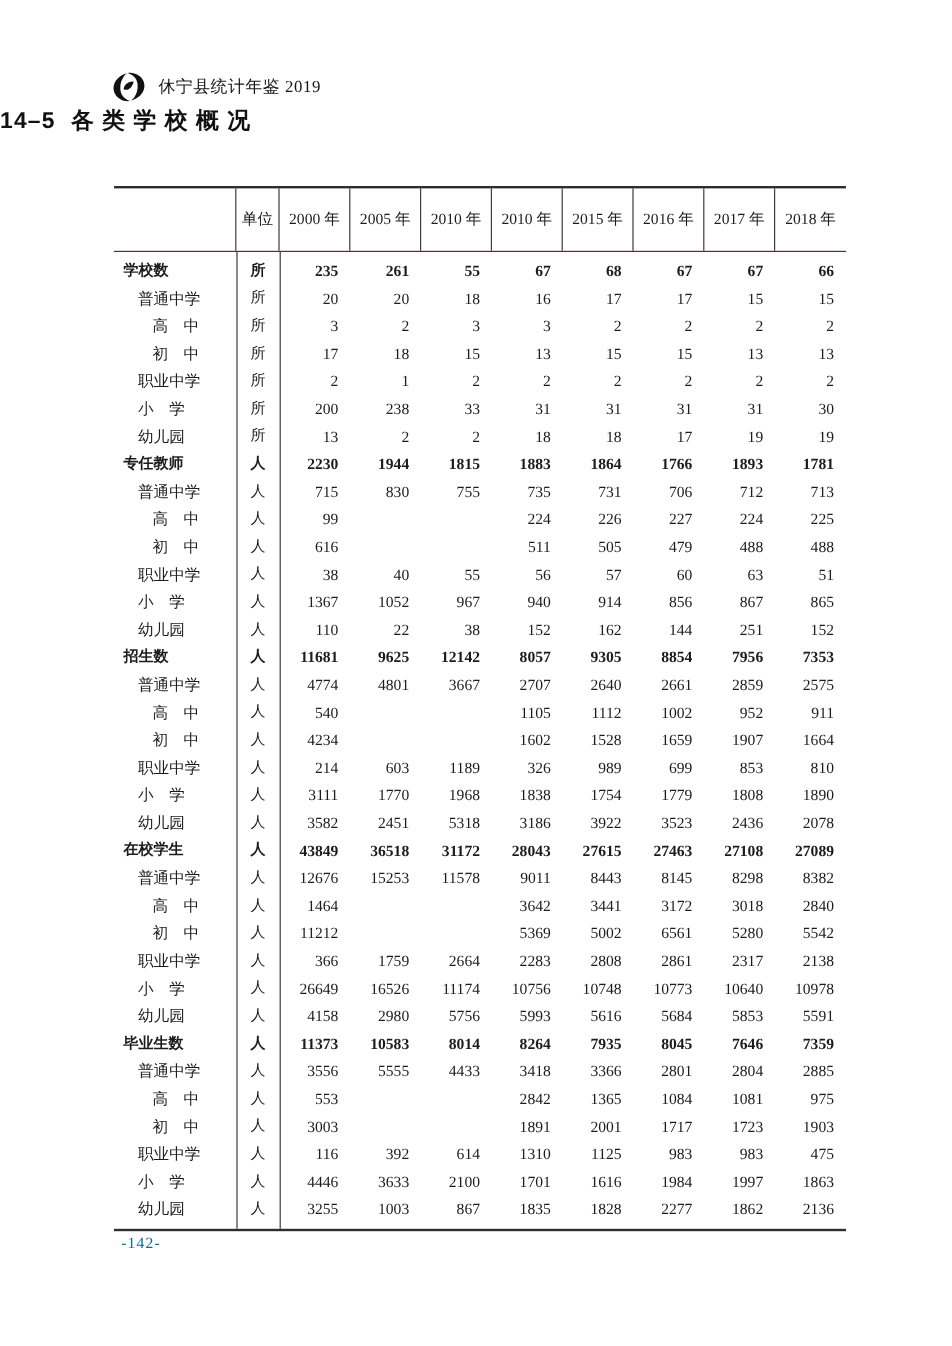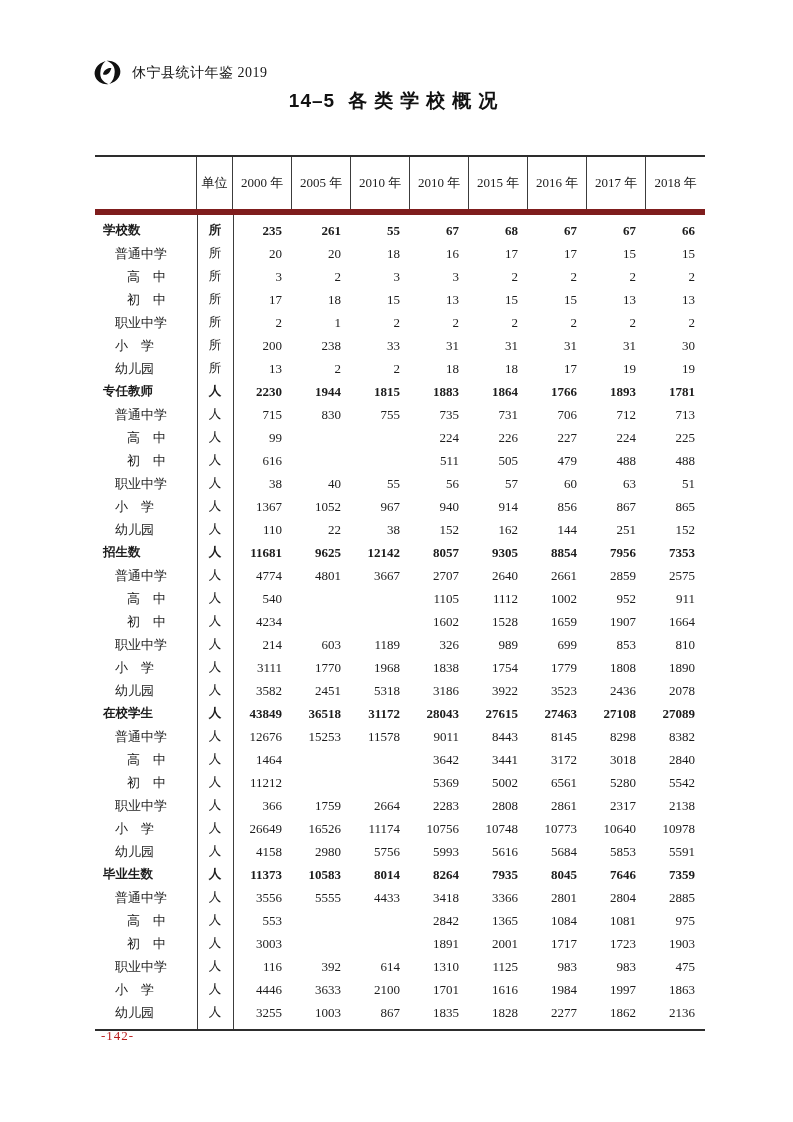--- a/index.html
+++ b/index.html
@@ -17,39 +17,38 @@
   .doc-header{
     position:absolute;left:92px;top:60px;
     display:flex;align-items:center;gap:9px;
   }
   .logo{width:31px;height:25px;display:block;}
   .yearbook-title{font-size:14px;letter-spacing:0.5px;color:#151515;}
 
   
   .page-title{
     position:absolute;top:88px;left:0;width:100%;
-    text-align:center;
     font-family:"Liberation Sans","DejaVu Sans",sans-serif;
     font-weight:700;font-size:19px;color:#111;
     white-space:nowrap;
   }
   .page-title .num{letter-spacing:1px;margin-right:13px;}
   .page-title .txt{letter-spacing:7px;}
 
   
   .stat-table{
     position:absolute;left:95px;top:155px;width:610px;
     border-top:2px solid #2d2d2d;
     border-bottom:2px solid #2d2d2d;
   }
   .thead{
     display:grid;
     grid-template-columns:102px 36px repeat(8,59px);
     height:52px;
-    border-bottom:6px solid #7f1d1d;
+    border-bottom:1px solid #7f1d1d;
   }
   .thead .hcell{
     box-sizing:border-box;
     display:flex;align-items:center;justify-content:center;
     font-size:13px;
     border-right:1px solid #3c3c3c;
     white-space:nowrap;
   }
   .thead .hcell:last-child{border-right:none;}
 
@@ -71,21 +70,21 @@
   .value-cell{text-align:right;padding-right:10px;}
   .trow.bold{font-weight:700;}
   .trow.bold .label-cell{
     font-family:Liberation Serif, serif;
     font-size:12.5px;
   }
 
   
   .page-footer{
     position:absolute;left:101px;top:1028px;
-    font-size:13px;letter-spacing:1px;color:#b91c1c;
+    font-size:13px;letter-spacing:1px;color:#0369a1;
   }
 </style>
 </head>
 <body>
 
 <div class="page">
 
   <div class="doc-header">
     <svg class="logo" viewBox="0 0 32 26" xmlns="http://www.w3.org/2000/svg">
       <g transform="rotate(-14 16 13)">

